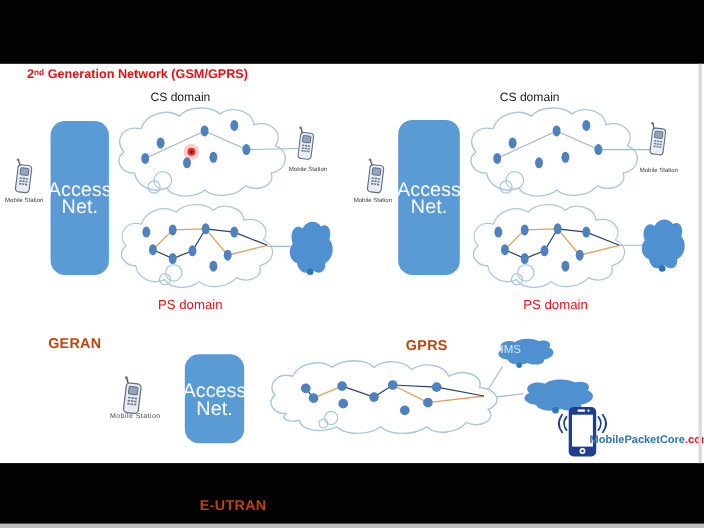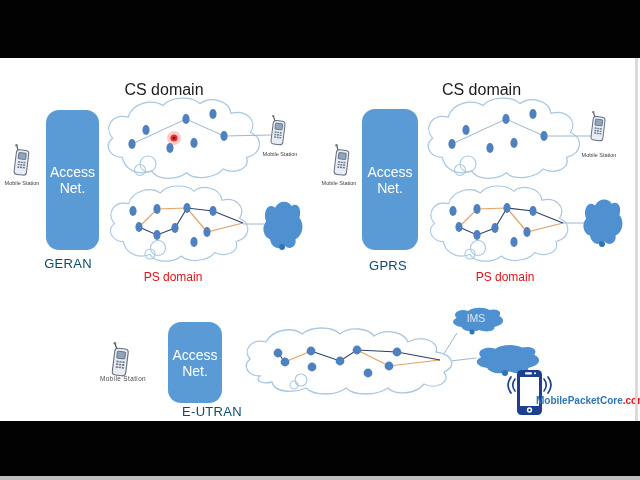--- a/index.html
+++ b/index.html
@@ -4,32 +4,32 @@
 <style>
   html,body{margin:0;padding:0;width:640px;height:480px;background:#020202;overflow:hidden;
     font-family:"Liberation Sans", sans-serif;}
   .stage{position:absolute;left:0;top:58px;width:640px;height:363px;background:#ffffff;}
   .edge-r{position:absolute;left:635px;top:0;width:3px;height:363px;background:#dadada;}
   .player-strip{position:absolute;left:0;top:476px;width:640px;height:4px;background:#bdbdbd;}
   .abs{position:absolute;}
   .t-title{position:absolute;font-weight:bold;font-size:11.5px;line-height:14px;
     color:var(--title_red);text-align:center;white-space:nowrap;}
   .sup{font-size:7.5px;position:relative;top:-3.5px;font-weight:bold;}
-  .t-cs{position:absolute;font-size:16px;line-height:13px;color:#1b1b1b;text-align:center;}
+  .t-cs{position:absolute;font-size:11px;line-height:13px;color:#1b1b1b;text-align:center;}
   .t-red{position:absolute;font-size:12px;line-height:14px;font-weight:normal;
     color:var(--title_red);text-align:center;white-space:nowrap;}
   .access{position:absolute;background:var(--access_blue);border-radius:13px;
     display:flex;align-items:center;justify-content:center;text-align:center;
-    color:#fff;font-size:14px;line-height:16px;}
-  .ran{position:absolute;font-size:13px;line-height:14px;font-weight:400;color:#0c4a6e;
-    text-align:center;letter-spacing:.3px;white-space:nowrap;}
+    color:#fff;font-size:18px;line-height:16px;}
+  .ran{position:absolute;font-size:13px;line-height:14px;font-weight:700;color:#c2410c;
+    text-align:center;letter-spacing:.3px;white-space:nowrap;margin-top:48px;}
   .ms-label{position:absolute;font-size:5.5px;line-height:7px;color:#3c3c3c;text-align:center;white-space:nowrap;}
   .ms-label-lg{position:absolute;font-size:6.4px;line-height:8px;letter-spacing:.4px;color:#4a4a4a;
     text-align:center;white-space:nowrap;}
-  .ims-label{position:absolute;font-size:10.5px;line-height:12px;color:#dcEAF6;text-align:center;}
+  .ims-label{position:absolute;font-size:10.5px;line-height:12px;color:#dcEAF6;}
   .logo-text{position:absolute;font-size:10px;line-height:11px;font-weight:bold;white-space:nowrap;}
   .brand{color:var(--logo_blue);}
   .tld{color:var(--title_red);}
   svg.diagram{position:absolute;left:0;top:0;width:640px;height:363px;}
   .cloud{fill:#ffffff;stroke:var(--cloud_outline);stroke-width:1.3;}
   .puff{fill:none;stroke:var(--cloud_outline);stroke-width:1.1;}
   .lk{stroke:var(--link_gray);stroke-width:1;fill:none;}
   .lk-o{stroke:var(--link_orange);stroke-width:1.2;fill:none;}
   .lk-n{stroke:var(--link_navy);stroke-width:1.1;fill:none;}
   .node{fill:var(--node_blue);}
@@ -197,20 +197,23 @@
       <rect x="19" y="9" width="19" height="29" fill="#ffffff"></rect>
       <rect x="24" y="4.2" width="7" height="2.2" rx="1" fill="#ffffff"></rect>
       <circle cx="34" cy="5.3" r="1" fill="#ffffff"></circle>
       <circle cx="28.5" cy="42" r="2.7" fill="#ffffff"></circle>
       <circle cx="28.5" cy="42" r="1.2" fill="var(--logo_navy)"></circle>
       <path d="M47,9 Q53,17 47,25" fill="none" stroke="var(--logo_navy)" stroke-width="1.7" stroke-linecap="round"></path>
       <path d="M43,11 Q47.5,17 43,23" fill="none" stroke="var(--logo_navy)" stroke-width="1.6" stroke-linecap="round"></path>
     </g>
   </svg>
 
+  <div class="t-title" style="left:20px;top:3px;width:210px;">
+    <span>2</span><span class="sup">nd</span><span> Generation Network (GSM/GPRS)</span>
+  </div>
   <div class="t-cs" style="left:84px;top:25px;width:160px;">CS domain</div>
   <div class="access" style="left:46px;top:52px;width:53px;height:140px;">
     <div><span>Access</span><br><span>Net.</span></div>
   </div>
   <div class="ran" style="left:32px;top:199px;width:72px;">GERAN</div>
   <div class="ms-label" style="left:0px;top:122px;width:44px;">Mobile Station</div>
   <div class="ms-label" style="left:258px;top:93px;width:44px;">Mobile Station</div>
   <div class="t-red" style="left:118px;top:212px;width:110px;">PS domain</div>
 
   <div class="t-cs" style="left:404px;top:25px;width:155px;">CS domain</div>

